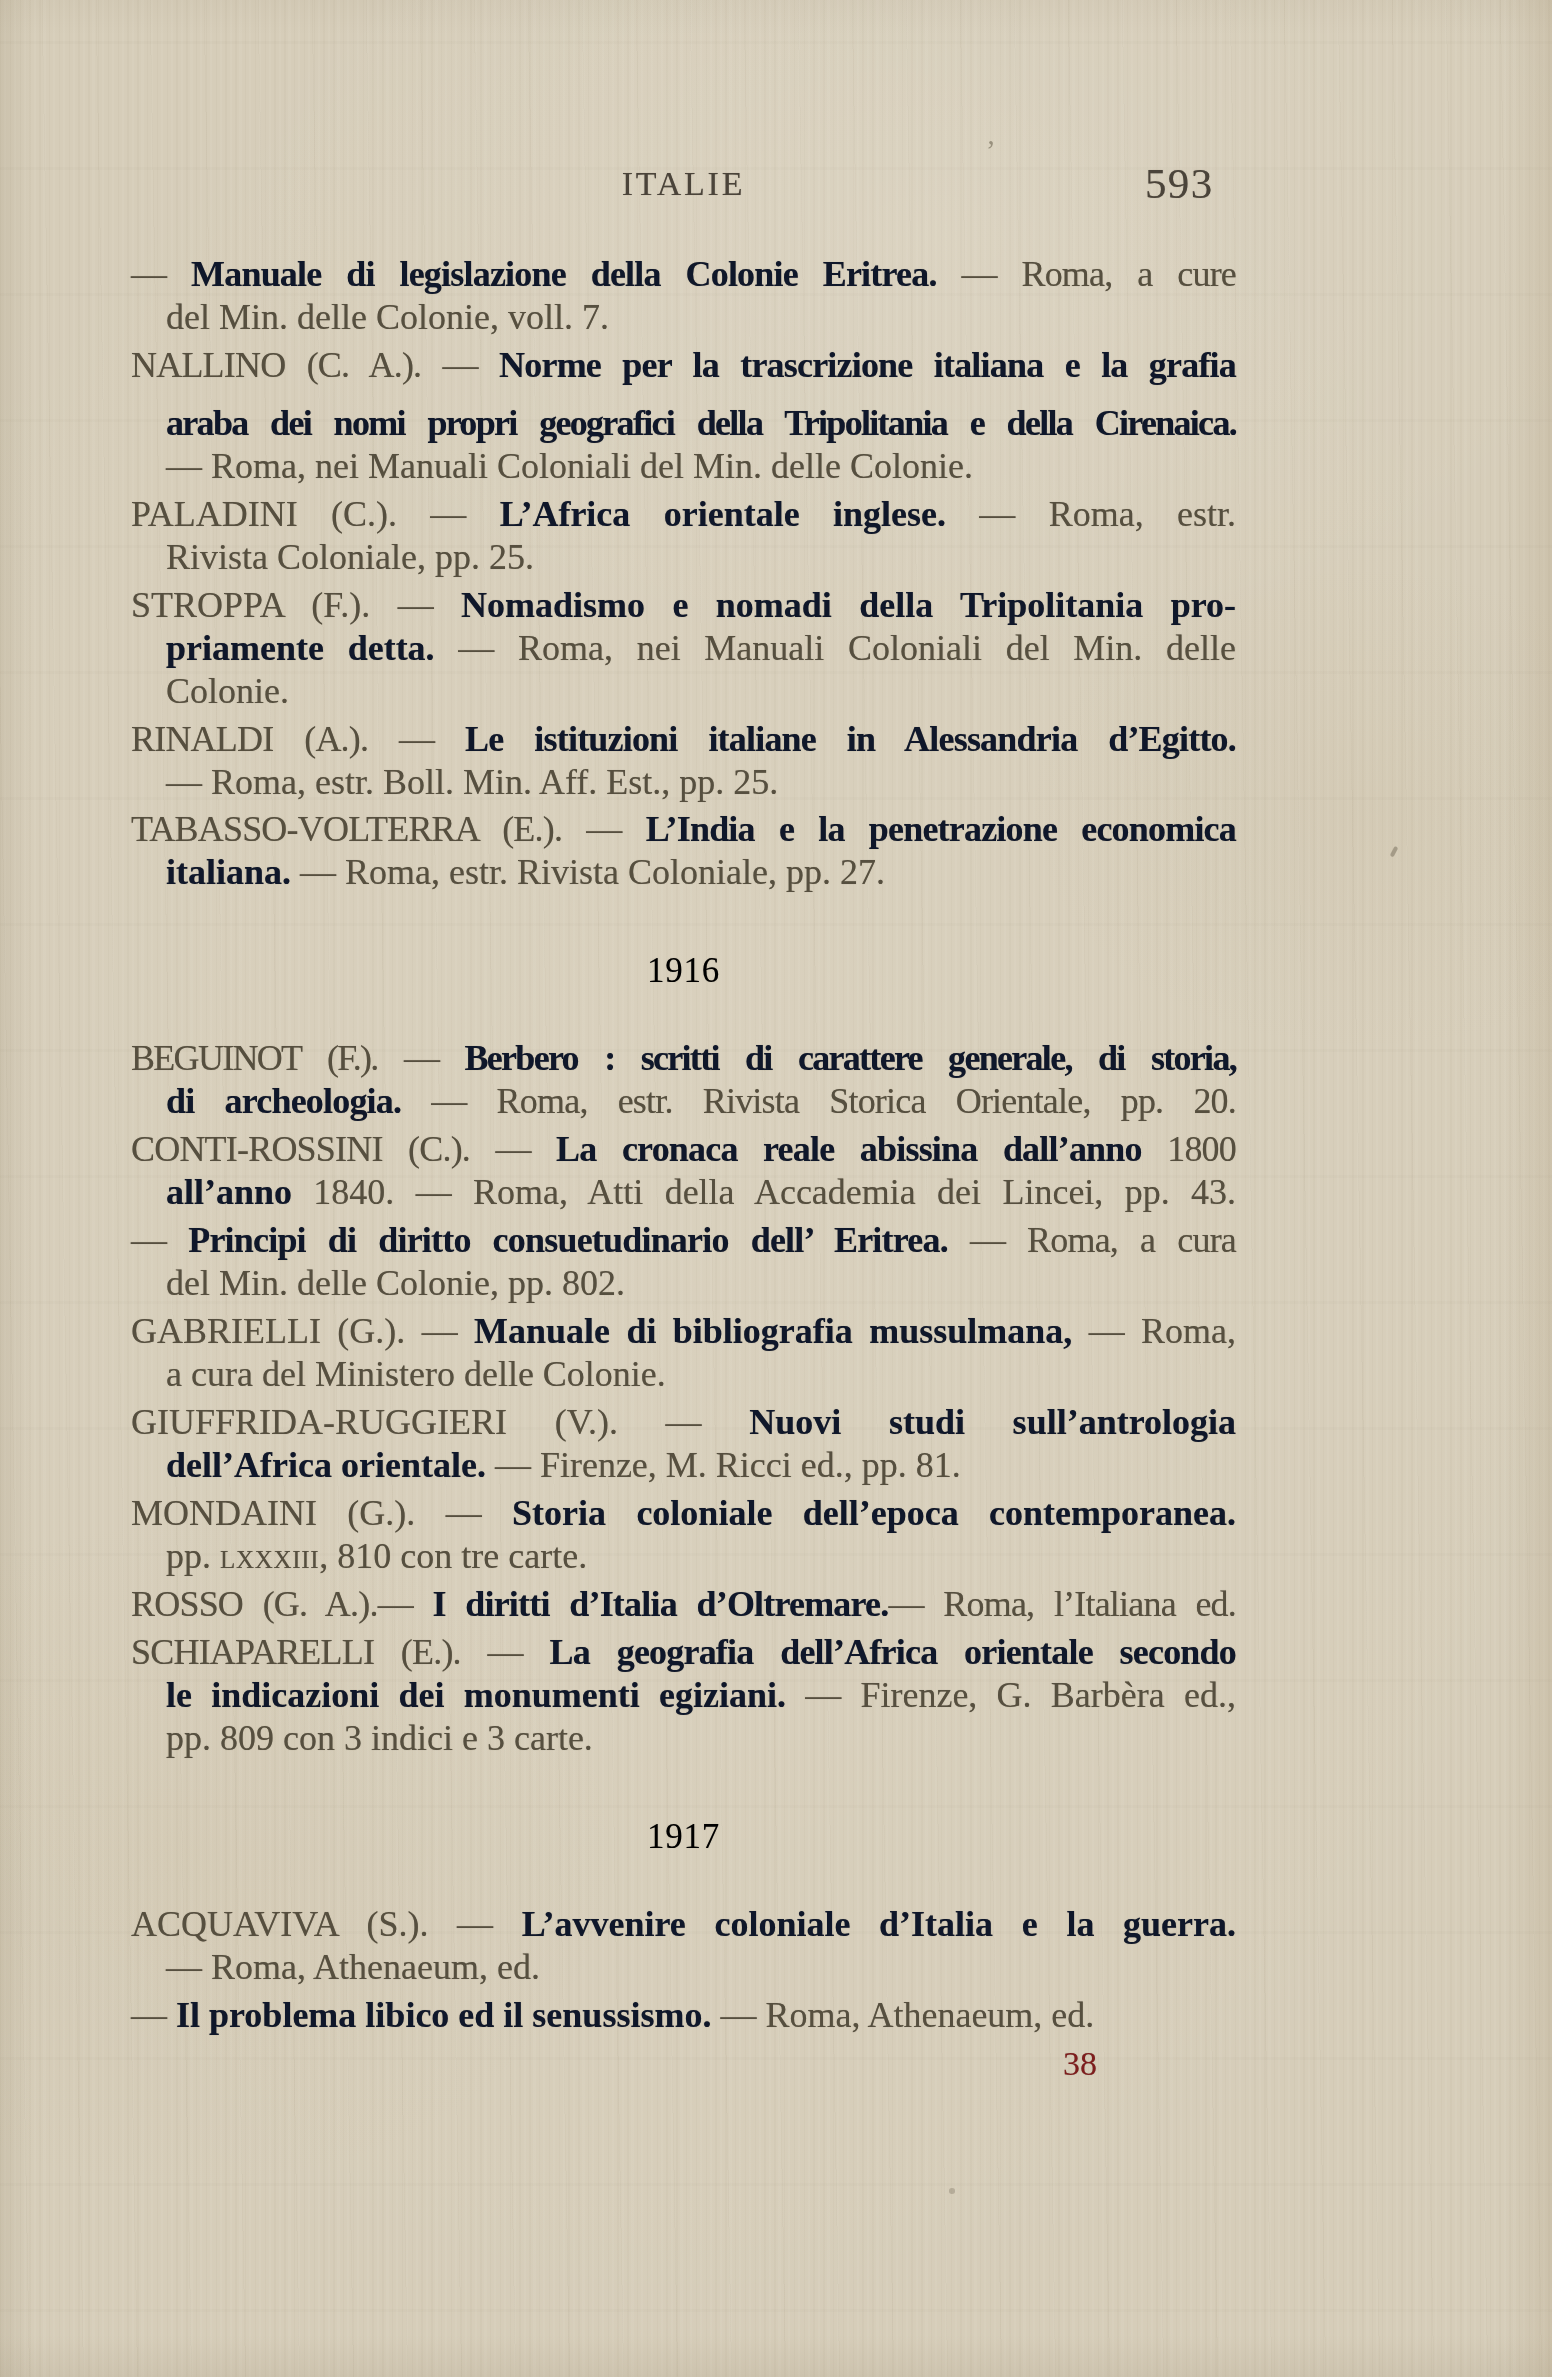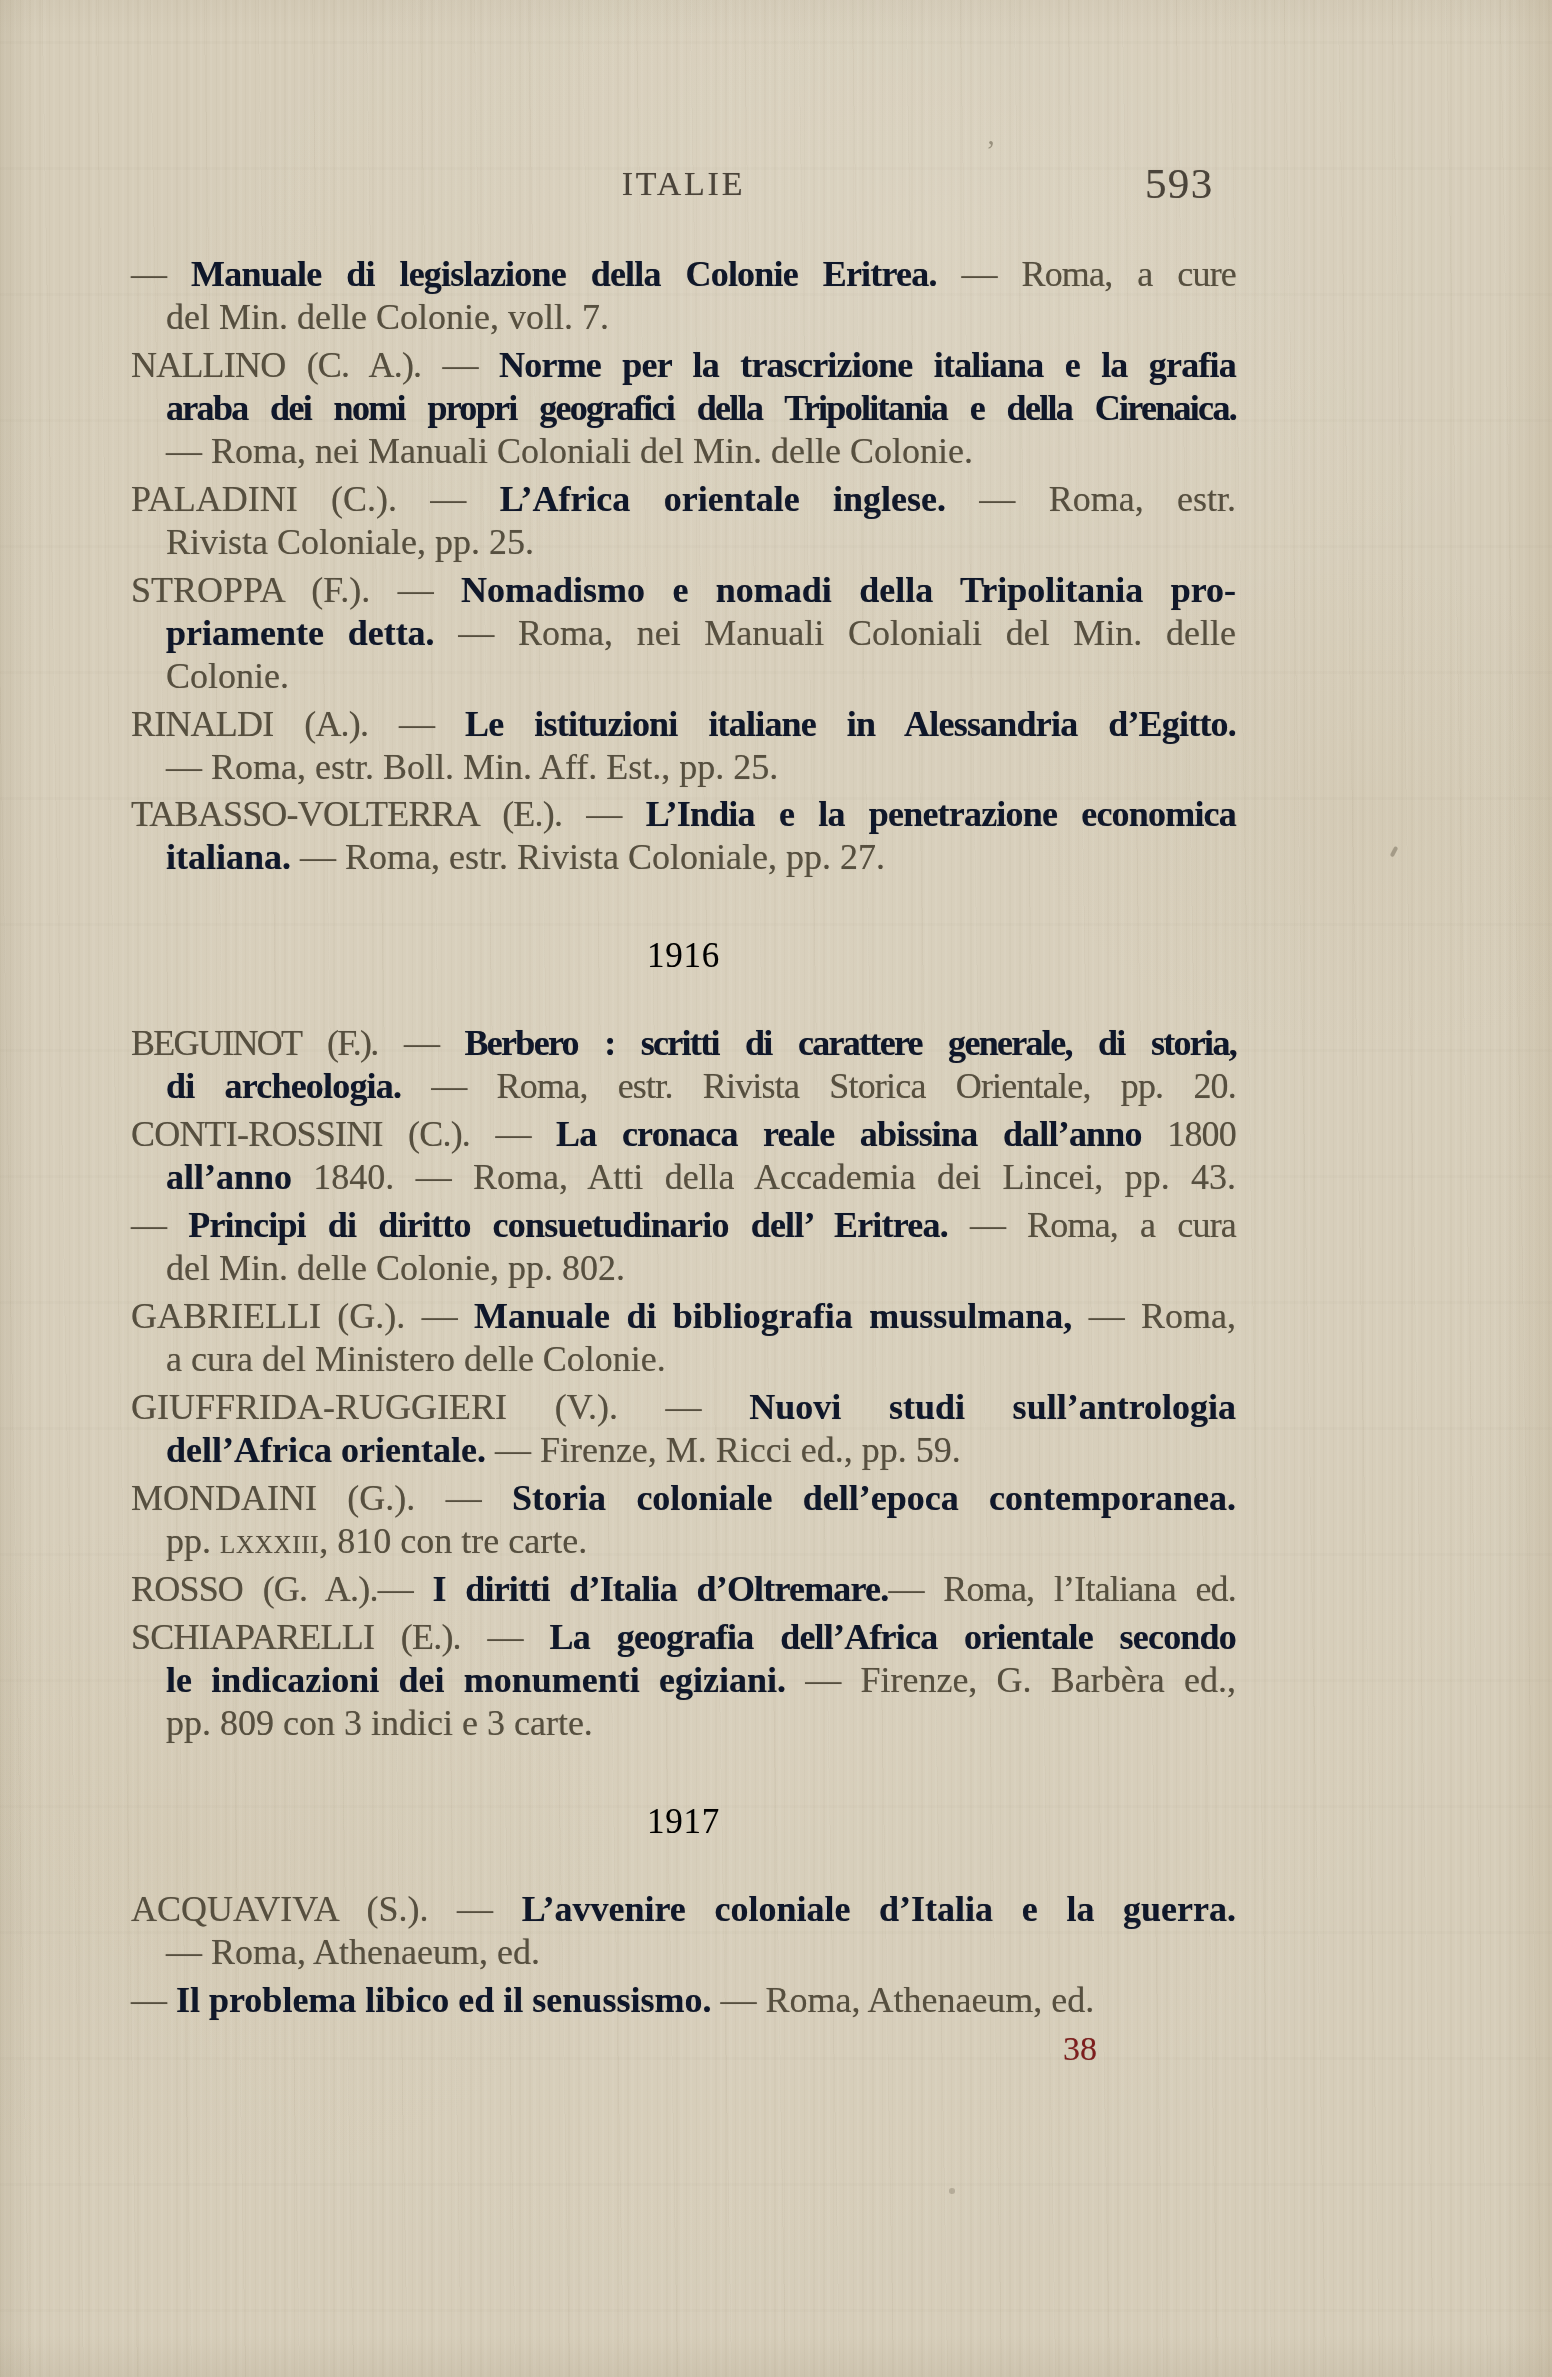--- a/index.html
+++ b/index.html
@@ -57,21 +57,21 @@
     line-height: 43px;
     height: 43px;
     color: #564f3f;
     text-shadow: 0 0 0.7px rgba(88,80,63,0.55);
   }
   .line.cont { padding-left: 35px; }
   .line.j { text-align: justify; text-align-last: justify; }
   .line .b { font-weight: 700; color: #0f172a; text-shadow: 0 0 0.7px rgba(50,43,33,0.5); }
   .line .sc { font-variant: small-caps; letter-spacing: 0.7px; }
   .line.f1 { letter-spacing: -0.8px; word-spacing: -0.7px; }
-  .line.f2 { letter-spacing: -1.7px; word-spacing: -2.8px; }
+  .line.f2 { letter-spacing: -1.7px; word-spacing: -2.8px; margin-top: 15px; }
   .year-heading {
     margin: 55px 0 45px 0;
     height: 43px; line-height: 43px;
     text-align: center;
     font-size: 35px;
     color: #000000;
     letter-spacing: 0.7px;
     text-shadow: 0 0 0.7px rgba(78,71,58,0.5);
   }
   .signature {
@@ -136,21 +136,21 @@
       <div class="entry">
         <div class="line j f1"><span>— </span><span class="b">Principi di diritto consuetudinario dell’ Eritrea.</span><span> — Roma, a cura</span></div>
         <div class="line cont"><span>del Min. delle Colonie, pp. 802.</span></div>
       </div>
       <div class="entry">
         <div class="line j"><span>GABRIELLI (G.). — </span><span class="b">Manuale di bibliografia mussulmana,</span><span> — Roma,</span></div>
         <div class="line cont"><span>a cura del Ministero delle Colonie.</span></div>
       </div>
       <div class="entry">
         <div class="line j"><span>GIUFFRIDA-RUGGIERI (V.). — </span><span class="b">Nuovi studi sull’antrologia</span></div>
-        <div class="line cont"><span class="b">dell’Africa orientale.</span><span> — Firenze, M. Ricci ed., pp. 59.</span></div>
+        <div class="line cont"><span class="b">dell’Africa orientale.</span><span> — Firenze, M. Ricci ed., pp. 81.</span></div>
       </div>
       <div class="entry">
         <div class="line j"><span>MONDAINI (G.). — </span><span class="b">Storia coloniale dell’epoca contemporanea.</span></div>
         <div class="line cont"><span>pp. </span><span class="sc">lxxxiii</span><span>, 810 con tre carte.</span></div>
       </div>
       <div class="entry">
         <div class="line j f1"><span>ROSSO (G. A.).— </span><span class="b">I diritti d’Italia d’Oltremare.</span><span>— Roma, l’Italiana ed.</span></div>
       </div>
       <div class="entry">
         <div class="line j f1"><span>SCHIAPARELLI (E.). — </span><span class="b">La geografia dell’Africa orientale secondo</span></div>

